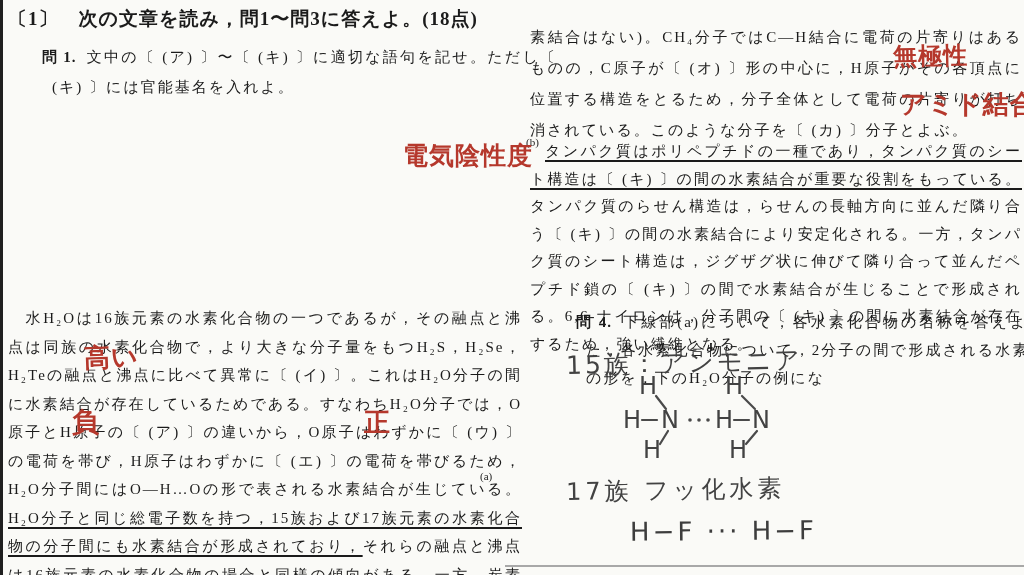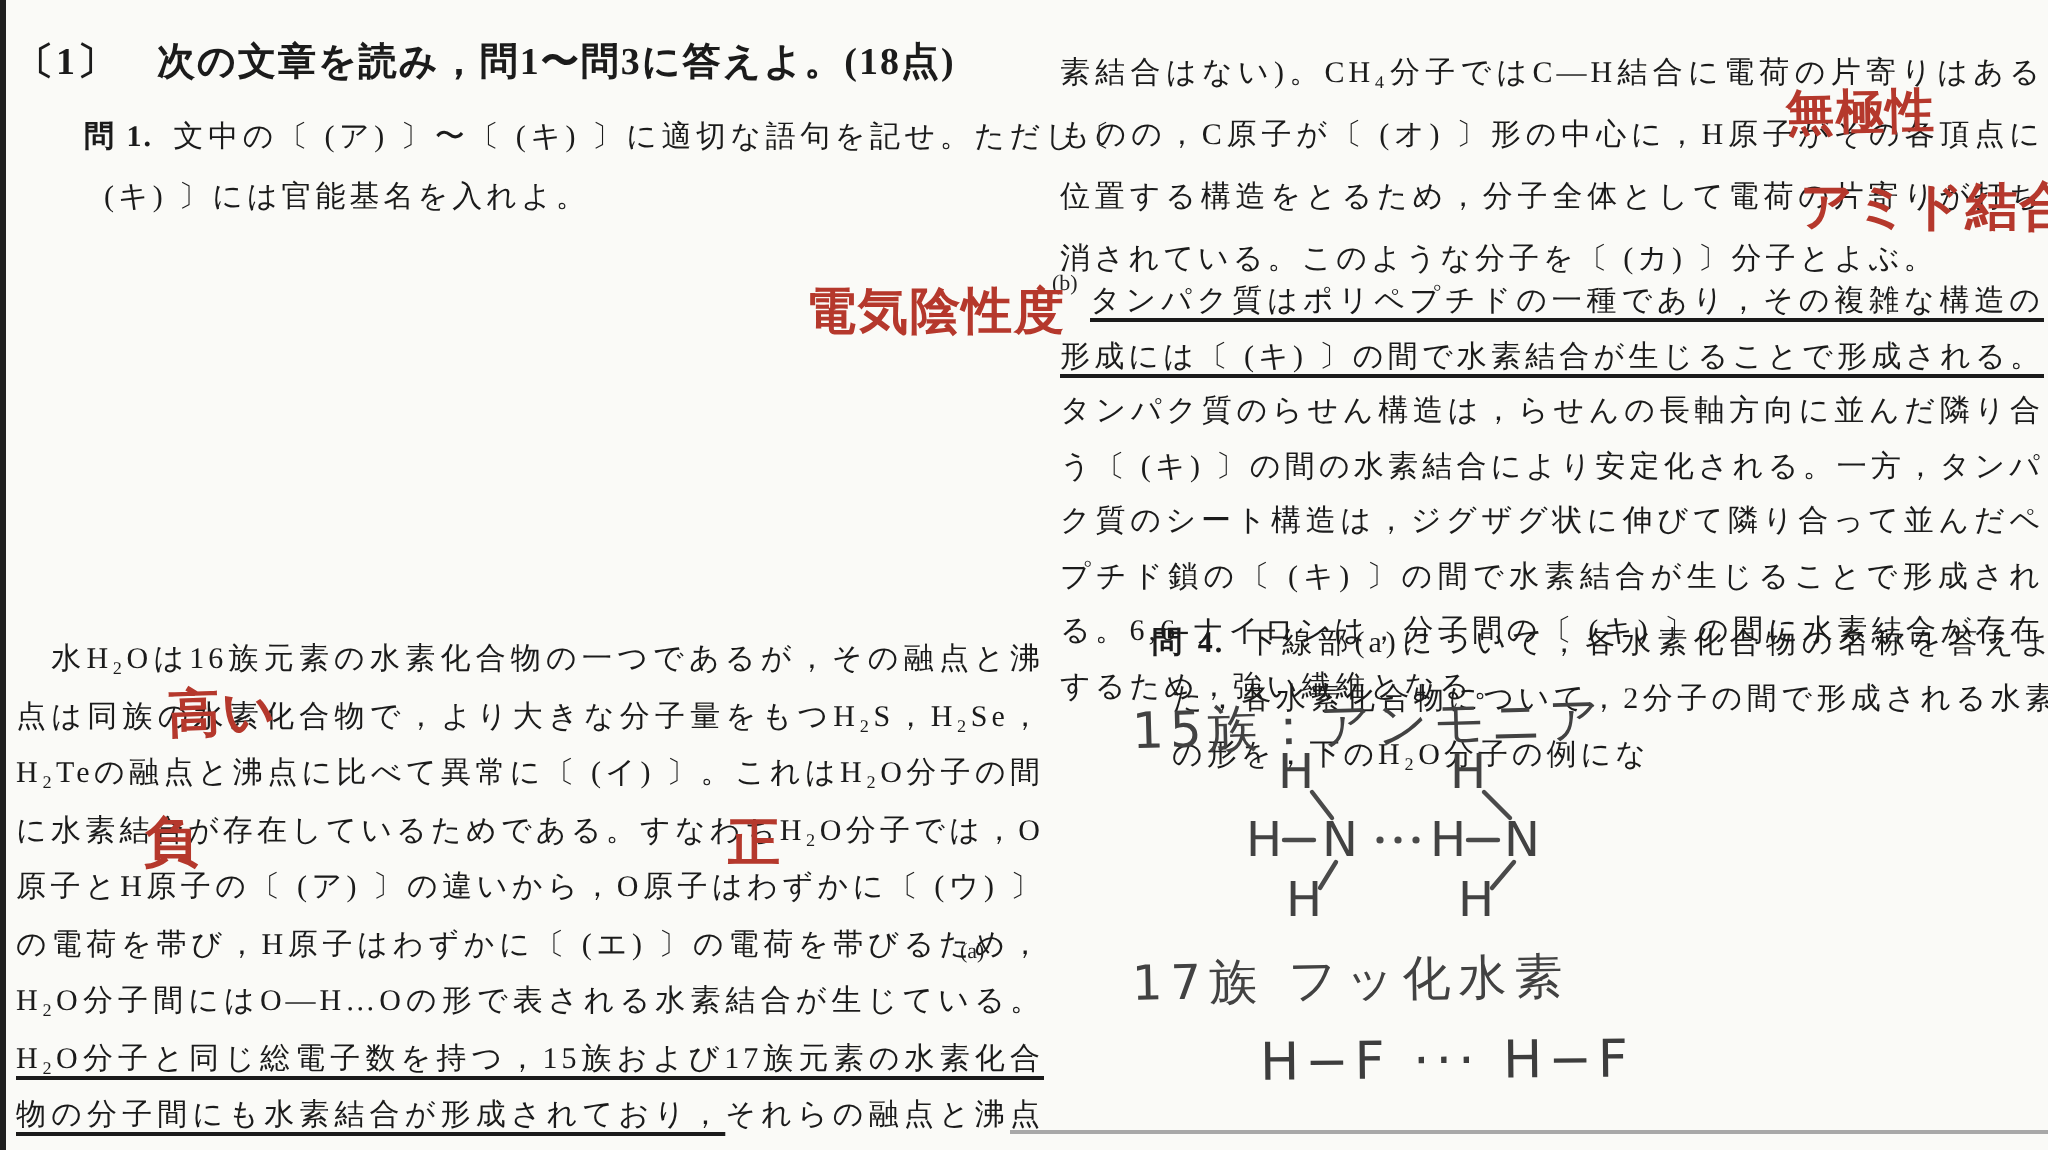--- a/index.html
+++ b/index.html
@@ -6,21 +6,21 @@
   .page{
     position:relative;width:1024px;height:575px;margin:0 auto;
     background:#fafaf7;overflow:hidden;
     font-family:"Liberation Serif","DejaVu Serif",serif;
     color:#1b1b1b;
   }
   .scan-edge-left{position:absolute;left:0;top:0;width:3px;height:575px;background:#1f1f1f;}
   .scan-edge-bottom{position:absolute;left:505px;top:565px;width:519px;height:2px;background:#a8a8a8;}
 
   .col{position:absolute;}
-  .col-left{left:8px;top:12px;width:514px;height:557px;}
+  .col-left{left:8px;top:0;width:514px;height:557px;}
   .col-right{left:530px;top:0;width:492px;height:575px;margin-top:20px;}
 
   .doc-title{position:absolute;left:0;top:6px;width:100%;font-size:19px;font-weight:bold;letter-spacing:1px;}
   .q-block{position:absolute;font-size:15px;line-height:30px;text-align:justify;padding-left:44px;text-indent:-44px;letter-spacing:2px;}
   .q1-block{left:0;top:42px;width:505px;}
   .q2-block{left:12px;top:288px;width:478px;line-height:28px;}
   .q-label{font-weight:bold;letter-spacing:1px;margin-right:10px;padding-left:34px;}
 
   .body-par{position:absolute;font-size:15px;text-align:justify;letter-spacing:2px;margin:0;}
   .p1{left:0;top:100px;width:514px;line-height:31px;}
@@ -75,21 +75,21 @@
       <span class="q-label">問 1.</span><span>文中の〔 (ア) 〕〜〔 (キ) 〕に適切な語句を記せ。ただし〔 (キ) 〕には官能基名を入れよ。</span>
     </div>
 
 
     <p class="body-par p2"><span>　水H₂Oは16族元素の水素化合物の一つであるが，その融点と沸点は同族の水素化合物で，より大きな分子量をもつH₂S，H₂Se，H₂Teの融点と沸点に比べて異常に〔 (イ) 〕。これはH₂O分子の間に水素結合が存在しているためである。すなわちH₂O分子では，O原子とH原子の〔 (ア) 〕の違いから，O原子はわずかに〔 (ウ) 〕の電荷を帯び，H原子はわずかに〔 (エ) 〕の電荷を帯びるため，H₂O分子間にはO—H…Oの形で表される水素結合が生じている。</span><span class="u-seg">H₂O分子と同じ総電子数を持つ，15族および17族元素の水素化合物の分子間にも水素結合が形成されており，</span><span>それらの融点と沸点は16族元素の水素化合物の場合と同様の傾向がある。一方，炭素の水素化合物であるメタンCH₄の分子間には水</span></p>
   </div>
 
   <div class="col col-right">
     <p class="body-par r-p1">素結合はない)。CH₄分子ではC—H結合に電荷の片寄りはあるものの，C原子が〔 (オ) 〕形の中心に，H原子がその各頂点に位置する構造をとるため，分子全体として電荷の片寄りが打ち消されている。このような分子を〔 (カ) 〕分子とよぶ。</p>
 
-    <p class="body-par r-p2"><span class="u-seg">タンパク質はポリペプチドの一種であり，その複雑な構造の形成には〔 (キ) 〕の間で水素結合が生じることで形成される。</span><span>タンパク質のらせん構造は，らせんの長軸方向に並んだ隣り合う〔 (キ) 〕の間の水素結合により安定化される。一方，タンパク質のシート構造は，ジグザグ状に伸びて隣り合って並んだペプチド鎖の〔 (キ) 〕の間で水素結合が生じることで形成される。6,6-ナイロンは，分子間の〔 (キ) 〕の間に水素結合が存在するため，強い繊維となる。</span></p>
+    <p class="body-par r-p2"><span class="u-seg">タンパク質はポリペプチドの一種であり，タンパク質のシート構造は〔 (キ) 〕の間の水素結合が重要な役割をもっている。</span><span>タンパク質のらせん構造は，らせんの長軸方向に並んだ隣り合う〔 (キ) 〕の間の水素結合により安定化される。一方，タンパク質のシート構造は，ジグザグ状に伸びて隣り合って並んだペプチド鎖の〔 (キ) 〕の間で水素結合が生じることで形成される。6,6-ナイロンは，分子間の〔 (キ) 〕の間に水素結合が存在するため，強い繊維となる。</span></p>
 
     <div class="q-block q2-block">
       <span class="q-label">問 4.</span><span>下線部(a)について，各水素化合物の名称を答えよ。また，各水素化合物について，2分子の間で形成される水素結合の形を，下のH₂O分子の例にな</span>
     </div>
   </div>
 
   <div class="note-label note-a">(a)</div>
   <div class="note-label note-b">(b)</div>
 
   <div class="red-note ann-electronegativity">電気陰性度</div>

